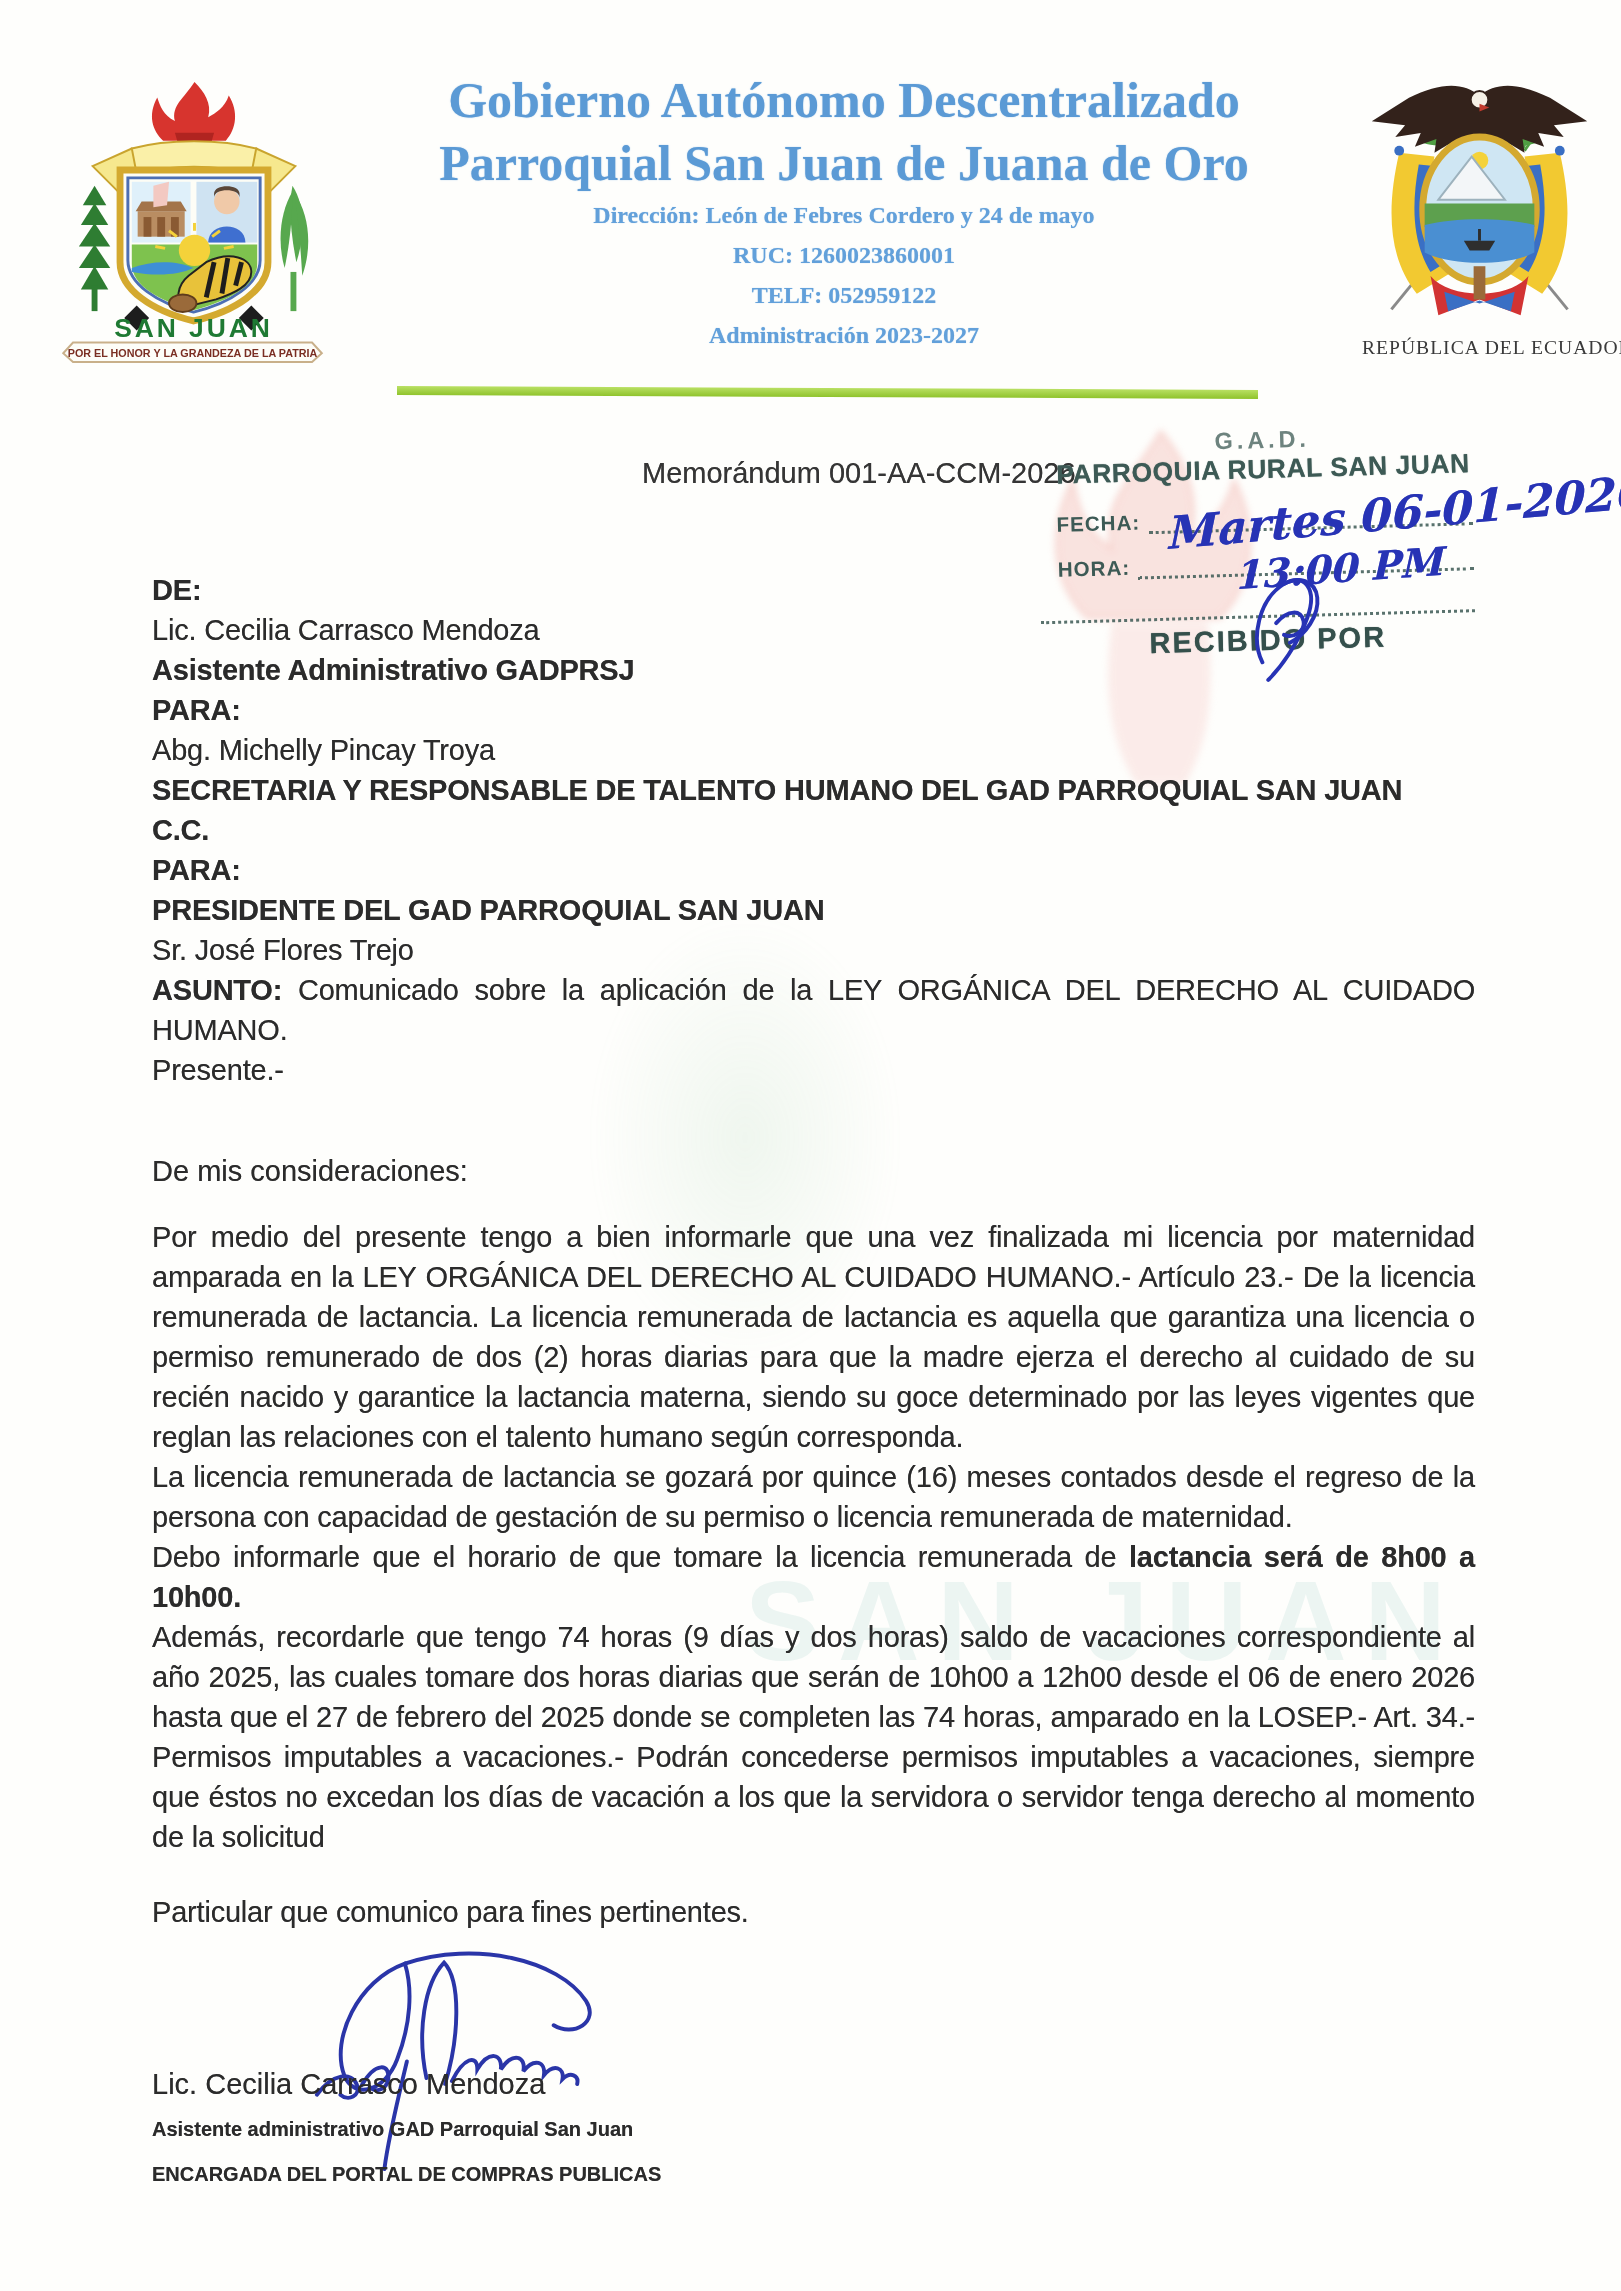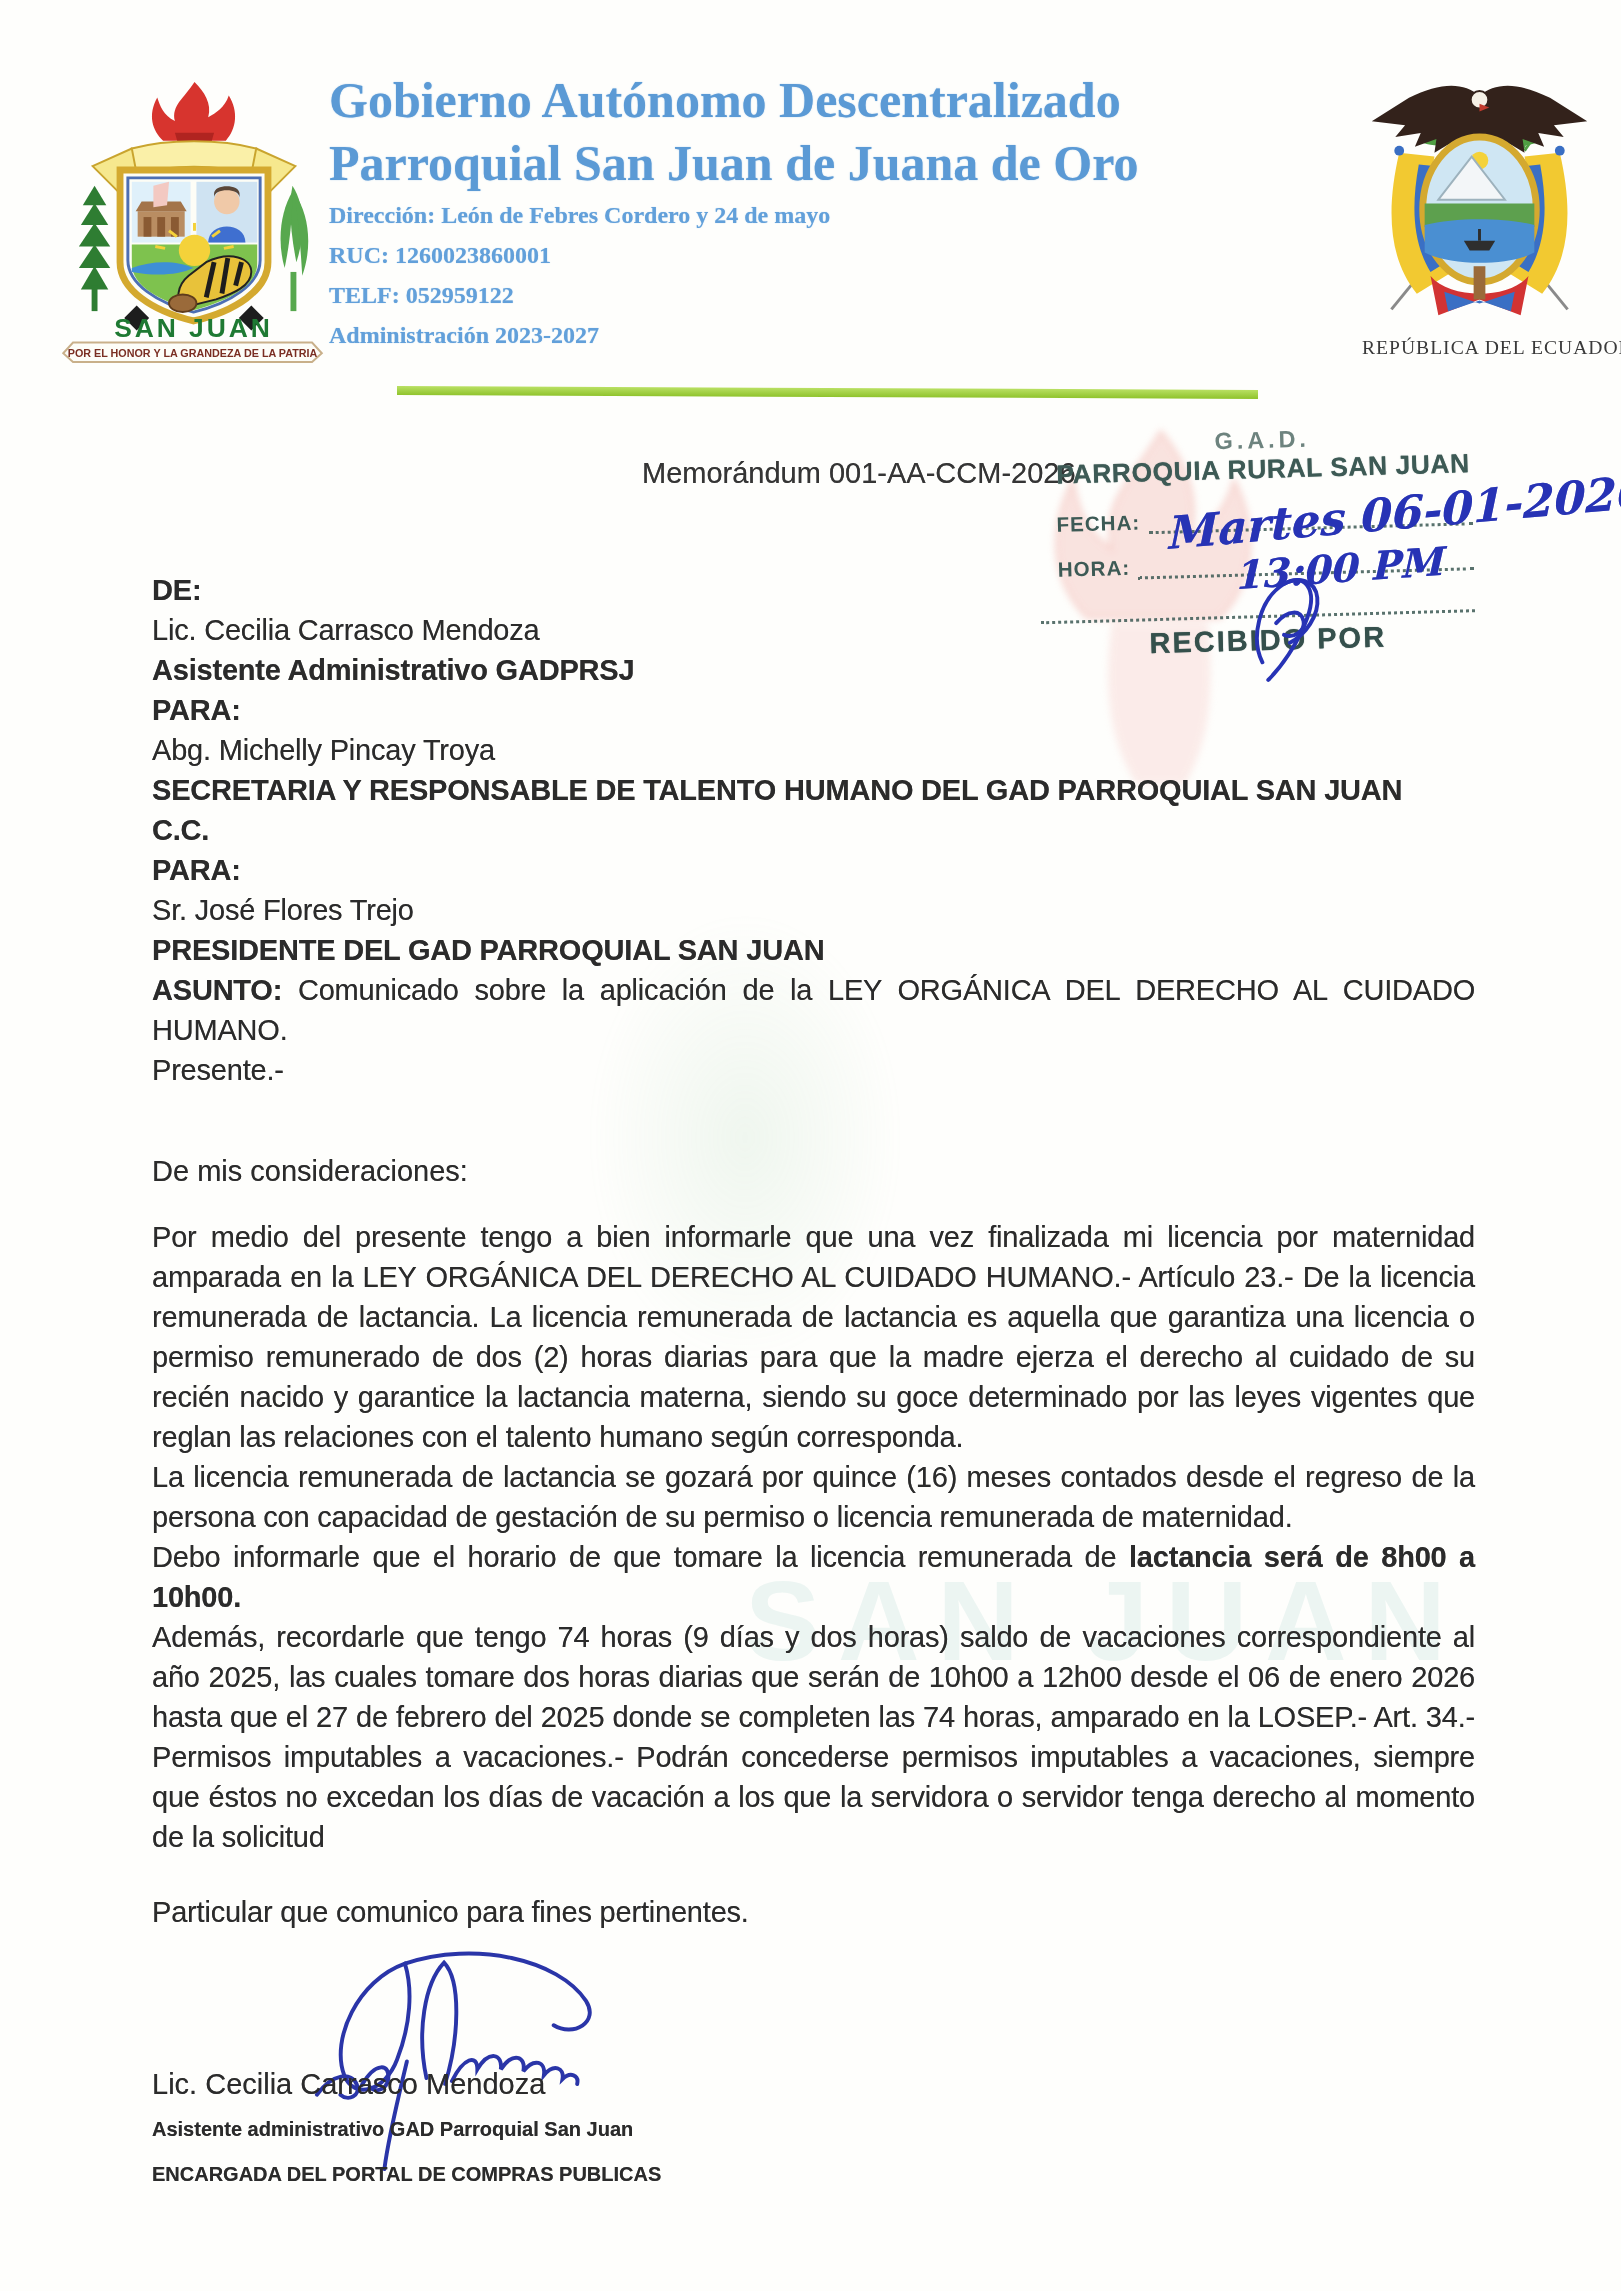--- a/index.html
+++ b/index.html
@@ -6,21 +6,21 @@
   #page{
     position:relative;
     width:1621px;height:2292px;
     margin:0 auto;
     background:#fefefc;
     overflow:hidden;
     font-family:"Liberation Sans", sans-serif;
     color:#2b2b2b;
   }
   
-  .hdr-text{position:absolute;left:329px;top:69px;width:1000px;}
+  .hdr-text{position:absolute;left:344px;top:69px;width:1000px;text-align:center;}
   .hdr-title{
     font-family:"Liberation Serif", serif;font-weight:bold;
     font-size:50px;line-height:63px;color:#5b9ad5;
     text-shadow:0 0 1.2px rgba(91,154,213,.65);
     white-space:nowrap;
   }
   .hdr-sub{
     font-family:"Liberation Serif", serif;font-weight:bold;
     font-size:24px;line-height:40px;color:#62a0da;
     text-shadow:0 0 1px rgba(98,160,218,.6);
@@ -258,22 +258,22 @@
 
   <div class="fields">
     <div><b>DE:</b></div>
     <div>Lic. Cecilia Carrasco Mendoza</div>
     <div><b>Asistente Administrativo GADPRSJ</b></div>
     <div><b>PARA:</b></div>
     <div>Abg. Michelly Pincay Troya</div>
     <div><b>SECRETARIA Y RESPONSABLE DE TALENTO HUMANO DEL GAD PARROQUIAL SAN JUAN</b></div>
     <div><b>C.C.</b></div>
     <div><b>PARA:</b></div>
+    <div><b>PRESIDENTE DEL GAD PARROQUIAL SAN JUAN</b></div>
     <div>Sr. José Flores Trejo</div>
-    <div><b>PRESIDENTE DEL GAD PARROQUIAL SAN JUAN</b></div>
     <div><b>ASUNTO:</b> <span>Comunicado sobre la aplicación de la LEY ORGÁNICA DEL DERECHO AL CUIDADO HUMANO.</span></div>
     <div>Presente.-</div>
   </div>
 
   <div class="salutation">De mis consideraciones:</div>
 
   <div class="bodytxt">
     <p>Por medio del presente tengo a bien informarle que una vez finalizada mi licencia por maternidad amparada en la LEY ORGÁNICA DEL DERECHO AL CUIDADO HUMANO.- Artículo 23.- De la licencia remunerada de lactancia. La licencia remunerada de lactancia es aquella que garantiza una licencia o permiso remunerado de dos (2) horas diarias para que la madre ejerza el derecho al cuidado de su recién nacido y garantice la lactancia materna, siendo su goce determinado por las leyes vigentes que reglan las relaciones con el talento humano según corresponda.</p>
     <p>La licencia remunerada de lactancia se gozará por quince (16) meses contados desde el regreso de la persona con capacidad de gestación de su permiso o licencia remunerada de maternidad.</p>
     <p><span>Debo informarle que el horario de que tomare la licencia remunerada de </span><b>lactancia será de 8h00 a 10h00.</b></p>

